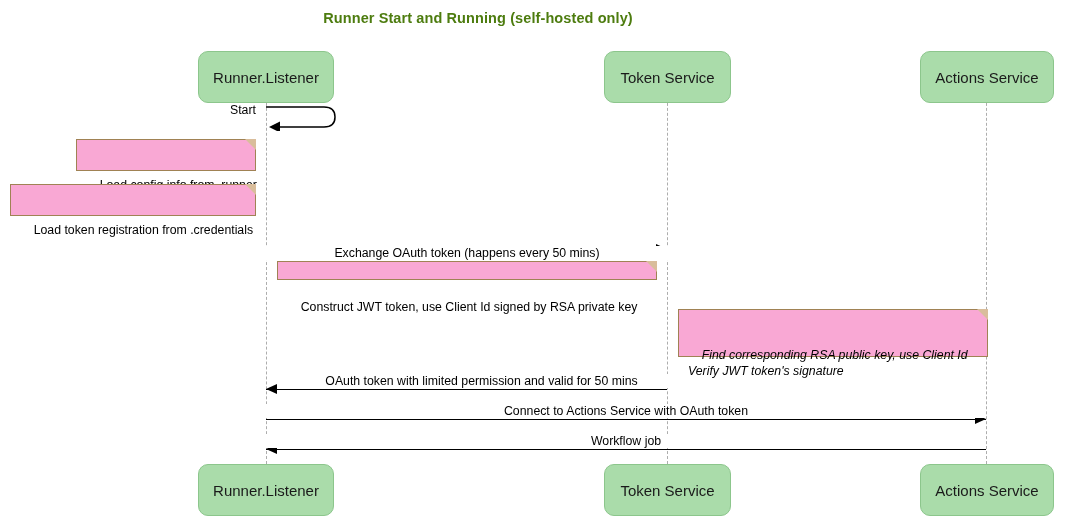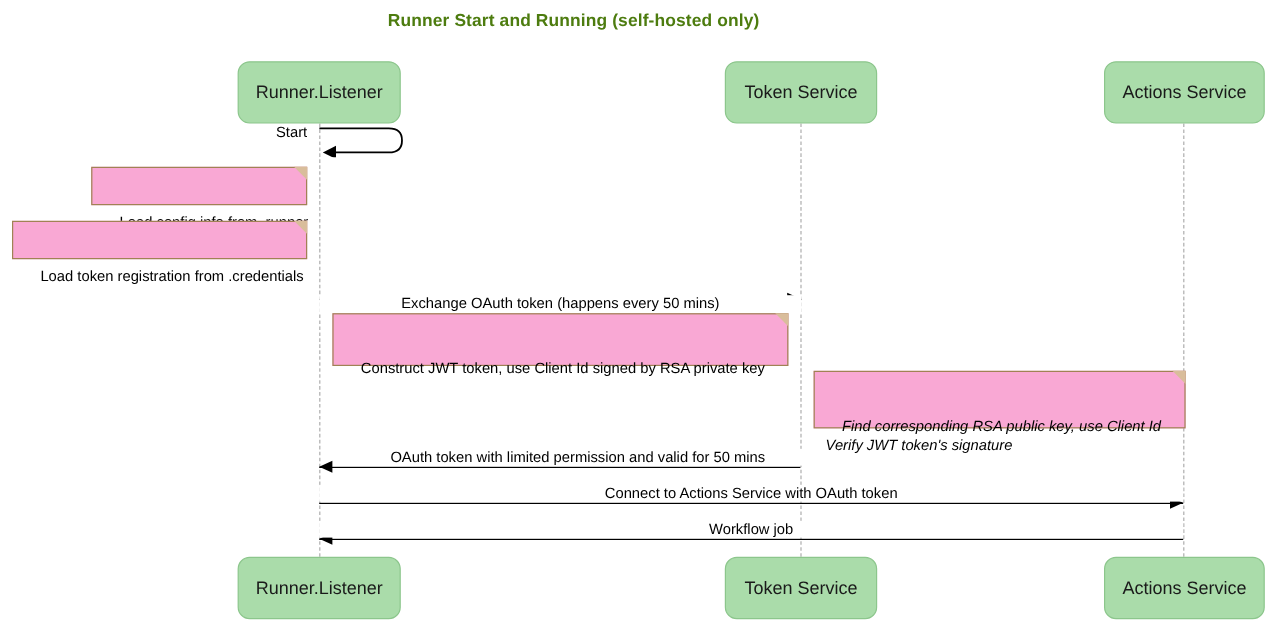--- a/index.html
+++ b/index.html
@@ -168,21 +168,21 @@
 
   <div class="note" style="left:10px; top:184px; width:246px; height:32px;">
     <span class="fold"></span>
     <span>Load token registration from .credentials</span>
   </div>
 
   <div class="msg" style="left:266px; top:249px; width:402px;"></div>
   <div class="arrow-head arrow-right" style="left:656px; top:243.5px;"></div>
   <div class="msg-label" style="left:266px; top:234px; width:402px;margin-top:12px;">Exchange OAuth token (happens every 50 mins)</div>
 
-  <div class="note" style="left:277px; top:261px; width:380px; height:44px;">
+  <div class="note" style="left:277px; top:261px; width:380px; height:19px;">
     <span class="fold"></span>
     <span>Construct JWT token, use Client Id signed by RSA private key</span>
   </div>
 
   <div class="note" style="left:678px; top:309px; width:310px; height:48px;font-style:italic;">
     <span class="fold"></span>
     <span>Find corresponding RSA public key, use Client Id
 Verify JWT token's signature</span>
   </div>
 

